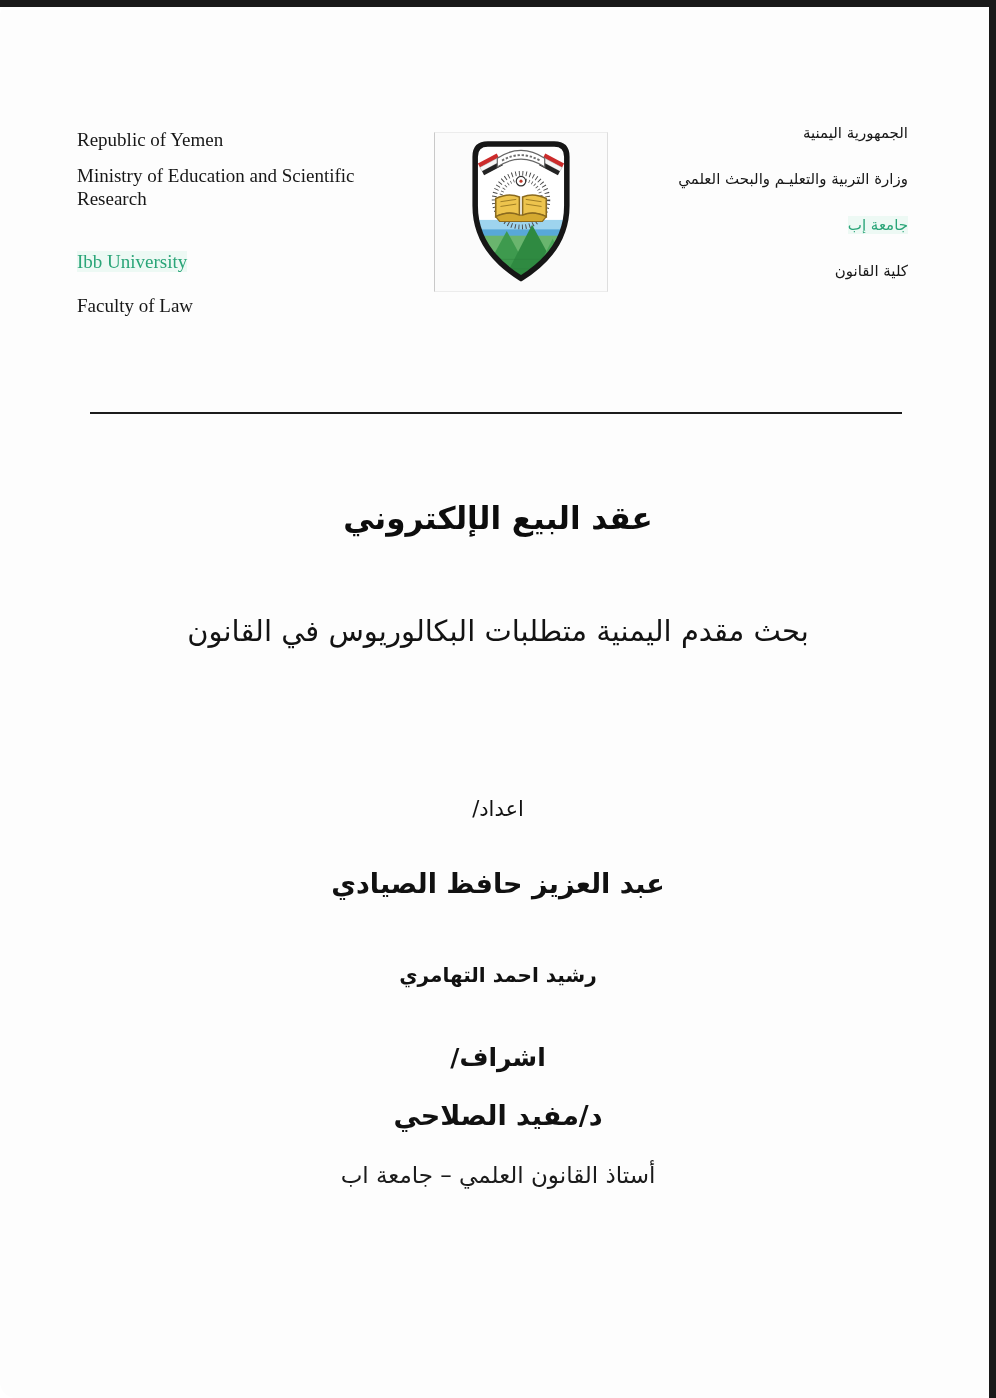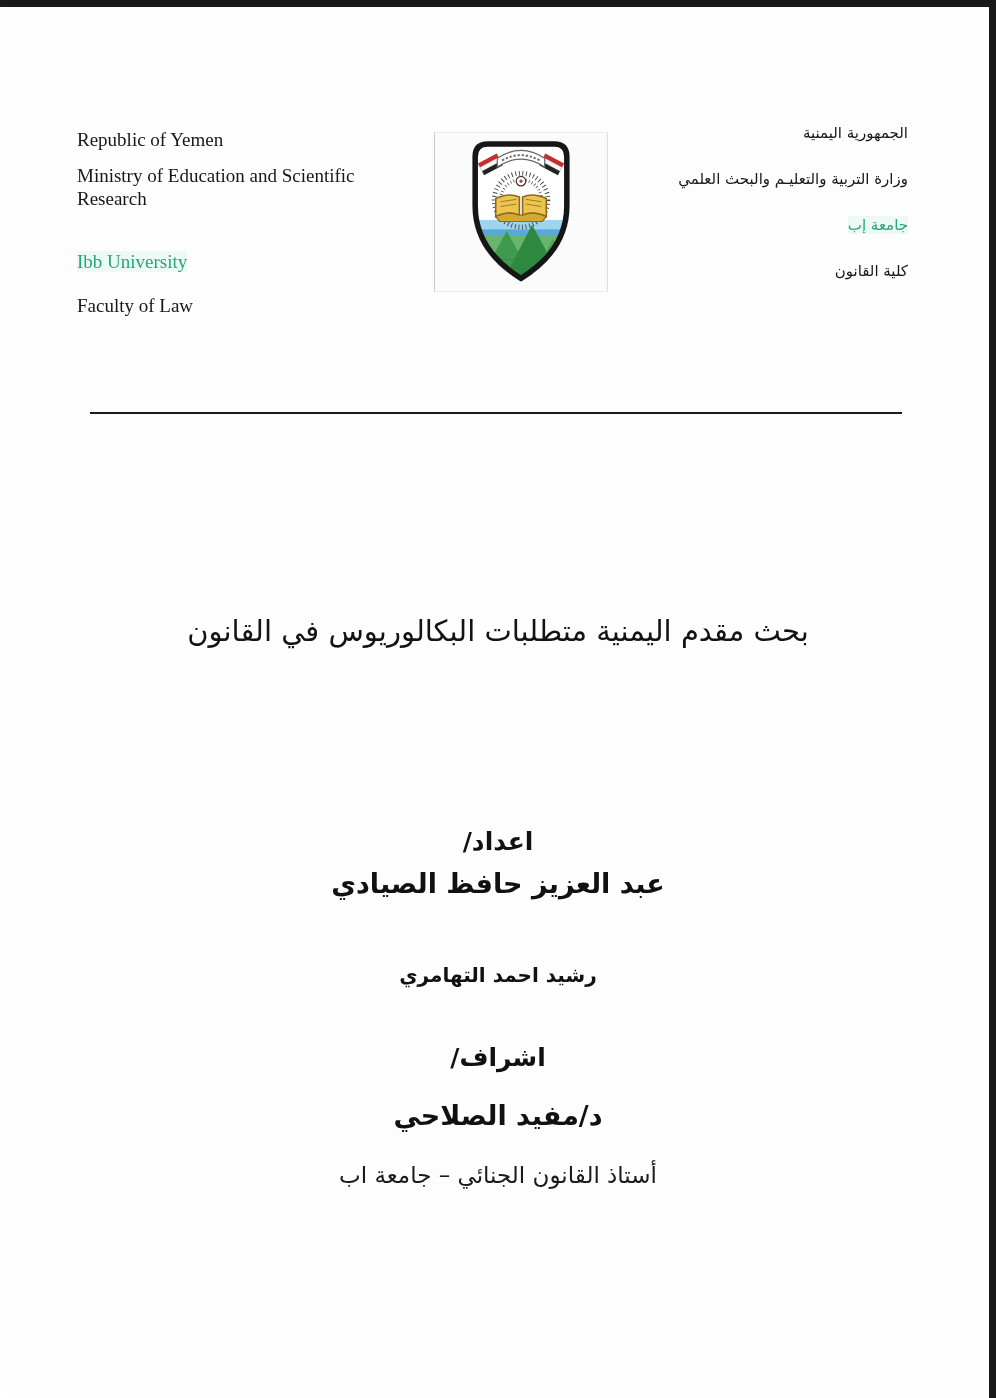--- a/index.html
+++ b/index.html
@@ -47,21 +47,21 @@
   
   .divider {
     position: absolute; left: 90px; top: 412px; width: 812px; height: 0;
     border: none; border-top: 2px solid #1c1c1c;
   }
 
   
   .center-line { position: absolute; left: 0; width: 100%; text-align: center; direction: rtl; }
   .thesis-title   { top: 500px; font-size: 31px; font-weight: bold; letter-spacing: 1px; color: #0d0d0d; }
   .thesis-subtitle{ top: 614px; font-size: 29px; font-weight: 500; color: #131313; }
-  .prepared-label { top: 797px; font-size: 25px; font-weight: bold; margin-top: 30px; }
+  .prepared-label { top: 797px; font-size: 21px; font-weight: normal; }
   .author-1       { top: 868px; font-size: 27px; font-weight: bold; }
   .author-2       { top: 963px; font-size: 20px; font-weight: bold; }
   .supervision-label { top: 1043px; font-size: 25px; font-weight: bold; }
   .supervisor-name   { top: 1100px; font-size: 27px; font-weight: bold; }
   .supervisor-title  { top: 1162px; font-size: 23px; font-weight: normal; color: #1b1b1b; }
 </style>
 </head>
 <body>
 
 <div class="page">
@@ -129,28 +129,29 @@
 
   <div class="header-ar" lang="ar" dir="rtl">
     <p>الجمهورية اليمنية</p>
     <p>وزارة التربية والتعليـم والبحث العلمي</p>
     <p class="university"><span class="green-text">جامعة إب</span></p>
     <p>كلية القانون</p>
   </div>
 
   <hr class="divider">
 
+  <h1 class="center-line thesis-title" lang="ar">عقد البيع الإلكتروني</h1>
 
   <p class="center-line thesis-subtitle" lang="ar">بحث مقدم اليمنية متطلبات البكالوريوس في القانون</p>
 
   <p class="center-line prepared-label" lang="ar">اعداد/</p>
 
   <p class="center-line author-1" lang="ar">عبد العزيز حافظ الصيادي</p>
 
   <p class="center-line author-2" lang="ar">رشيد احمد التهامري</p>
 
   <p class="center-line supervision-label" lang="ar">اشراف/</p>
 
   <p class="center-line supervisor-name" lang="ar">د/مفيد الصلاحي</p>
 
-  <p class="center-line supervisor-title" lang="ar">أستاذ القانون الجنائي – جامعة اب</p>
+  <p class="center-line supervisor-title" lang="ar">أستاذ القانون العلمي – جامعة اب</p>
 
 </div>
 
 </body></html>

